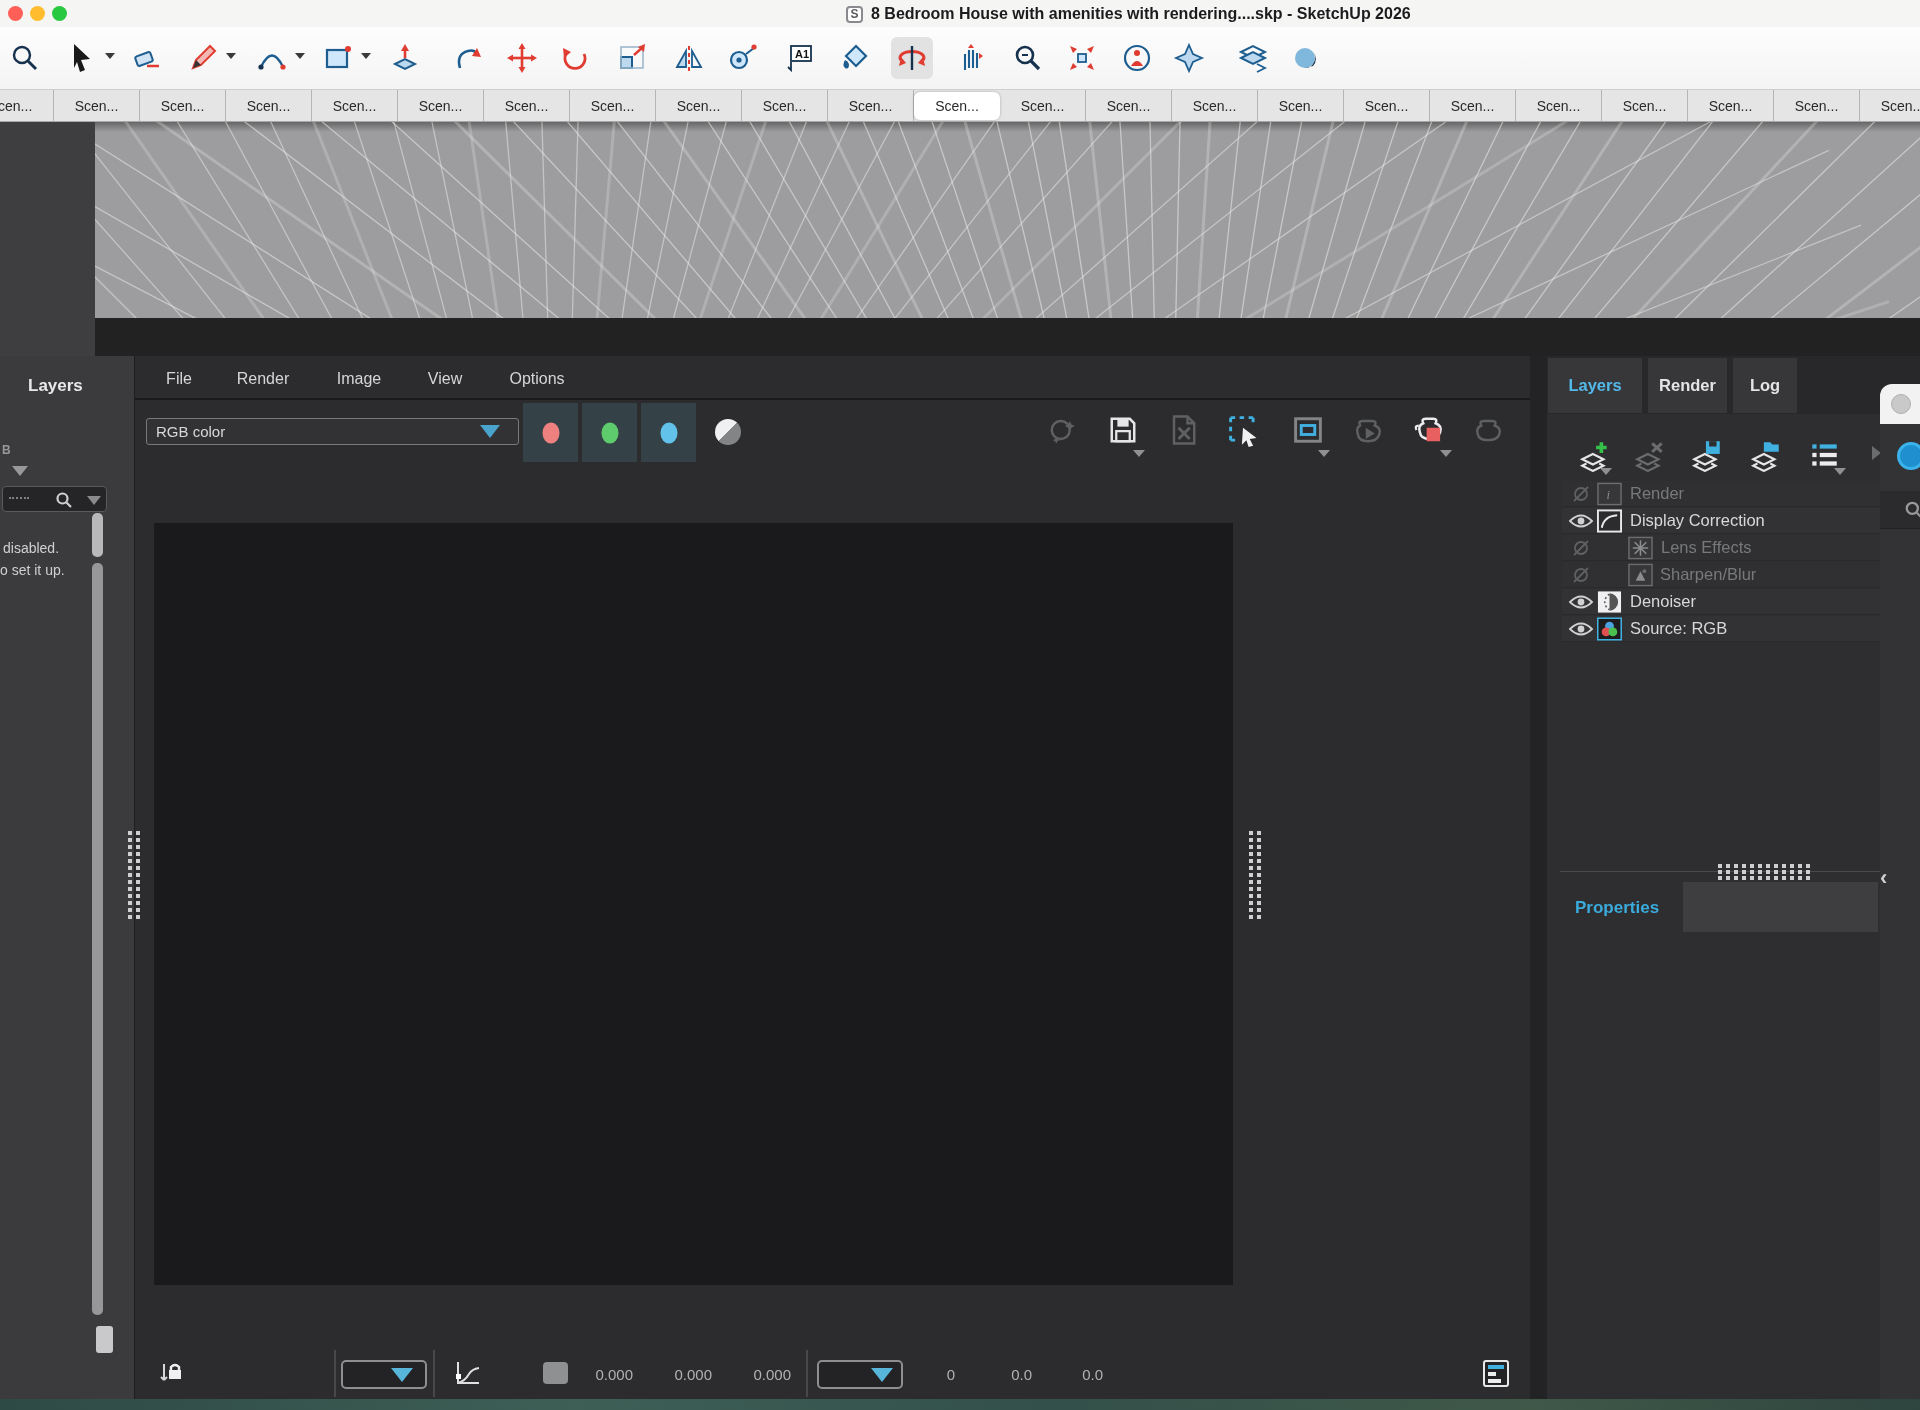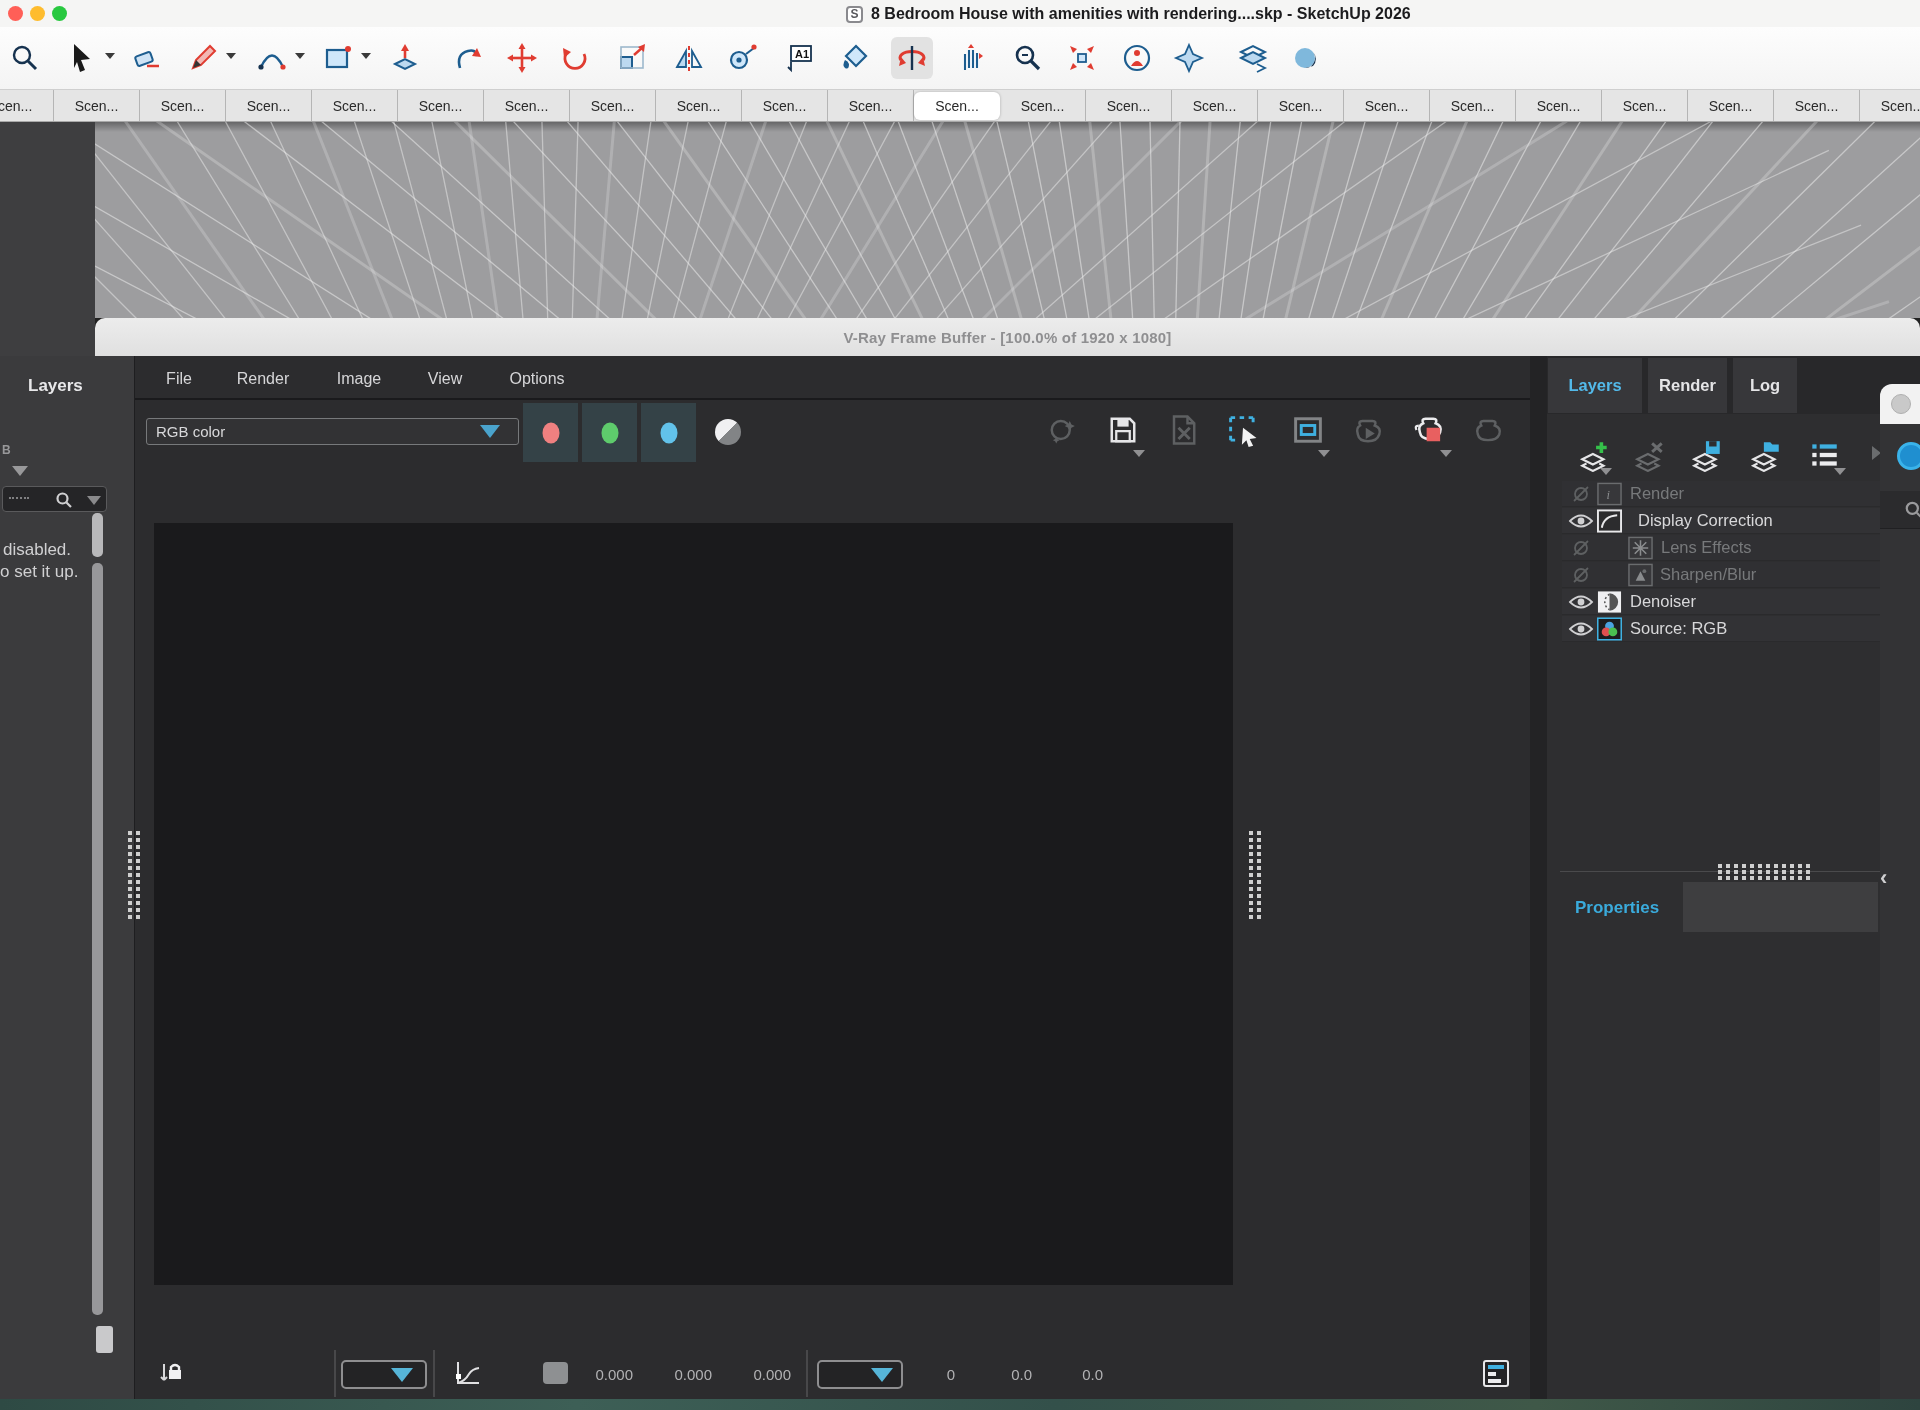--- a/index.html
+++ b/index.html
@@ -78,21 +78,21 @@
   .lr-label { font-size:16.5px; color:#d8d8da; }
   .layer-row.disabled .lr-label { color:#77797b; }
   .type-icon { position:absolute; width:25px; height:24px; }
   .props-label { left:1575px; top:898px; color:#3aabdc; font-size:17px; font-weight:bold; }
   .props-box { left:1683px; top:882px; width:195px; height:50px; background:#3e3e40; }
   .lp-hline { left:1560px; top:871px; width:320px; height:1px; background:#4a4a4c; }
 
   
   .filters-title { left:28px; top:376px; color:#e8e8ea; font-size:17px; font-weight:bold; }
   .f-search { left:2px; top:486px; width:105px; height:26px; background:#252527; border:1px solid #5a5a5c; border-radius:4px; }
-  .f-note { position:absolute; color:#d0d0d2; font-size:17px; }
+  .f-note { position:absolute; color:#d0d0d2; font-size:14px; }
   .f-scroll1 { left:92px; top:513px; width:11px; height:44px; background:#b8b8ba; border-radius:5px; }
   .f-scroll2 { left:92px; top:563px; width:11px; height:752px; background:#97979a; border-radius:5px; }
 
   
   .rw-title { left:1880px; top:384px; width:40px; height:40px; background:#f2f2f2; border-radius:12px 0 0 0; }
   .rw-circle { left:1891px; top:394px; width:20px; height:20px; border-radius:50%; background:#c9c9c9; border:1px solid #b0b0b0; }
   .rw-body { left:1880px; top:424px; width:40px; height:975px; background:#333335; }
   .rw-search { left:1880px; top:491px; width:40px; height:38px; background:#2b2b2d; border-bottom:1px solid #202022; }
   .rw-chevron { left:1880px; top:866px; width:20px; height:24px; color:#d0d0d2; font-size:22px; font-weight:bold; display:flex; align-items:center; }
 
@@ -404,23 +404,20 @@
         <line x1="1165" y1="700" x2="2279.1934753789046" y2="-147.68679323384413" stroke="rgba(235,235,235,0.275)" stroke-width="3"></line>
         <line x1="1165" y1="700" x2="2314.4510005762363" y2="-99.22612399388538" stroke="rgba(235,235,235,0.55)" stroke-width="1.3"></line>
         <line x1="1165" y1="700" x2="2347.6022567784107" y2="-49.30094238737627" stroke="rgba(235,235,235,0.55)" stroke-width="1.3"></line>
         <line x1="1165" y1="700" x2="2378.586497191478" y2="1.9972680321957341" stroke="rgba(235,235,235,0.55)" stroke-width="1.3"></line>
         <line x1="1165" y1="700" x2="2407.3469458894615" y2="54.5745077554443" stroke="rgba(235,235,235,0.275)" stroke-width="3"></line>
         <line x1="1165" y1="700" x2="2433.8309018513096" y2="108.33443356301996" stroke="rgba(235,235,235,0.55)" stroke-width="1.3"></line>
       </svg>
     </div>
   <div class="abs dark-col"></div>
 
-  <div class="abs vray-titlebar">
-    <span>V-Ray Frame Buffer - [100.0% of 1920 x 1080]</span>
-  </div>
   <div class="abs vray-body"></div>
   <div class="abs filters-win"></div>
 
   <div id="vrayMenus">
       <div class="abs vray-menu" style="left: 179px; transform: translateX(-50%);">File</div>
       <div class="abs vray-menu" style="left: 263px; transform: translateX(-50%);">Render</div>
       <div class="abs vray-menu" style="left: 359px; transform: translateX(-50%);">Image</div>
       <div class="abs vray-menu" style="left: 445px; transform: translateX(-50%);">View</div>
       <div class="abs vray-menu" style="left: 537px; transform: translateX(-50%);">Options</div>
     </div>
@@ -660,21 +657,21 @@
       </div>
       <div class="layer-row" style="top: 508px;">
         <div style="position: absolute; left: 6px; top: 4px; width: 26px; height: 18px;"><svg width="26" height="18" viewBox="0 0 26 18">
             <path d="M2 9 Q13 -2 24 9 Q13 20 2 9 Z" fill="none" stroke="#d0d0d2" stroke-width="1.8"></path>
             <circle cx="13" cy="9" r="3.4" fill="#d0d0d2"></circle>
           </svg></div>
         <div class="type-icon" style="left: 35px; top: 1px;"><svg viewBox="0 0 26 24" width="25" height="24">
             <rect x="1" y="1" width="24" height="22" fill="#2c2c2e" stroke="#e8e8ea" stroke-width="2"></rect>
             <path d="M5 19 Q7 7 21 6" fill="none" stroke="#e8e8ea" stroke-width="2"></path>
           </svg></div>
-        <div class="lr-label" style="position: absolute; left: 76px; top: 3px;">Display Correction</div>
+        <div class="lr-label" style="position: absolute; left: 68px; top: 3px;">Display Correction</div>
       </div>
       <div class="layer-row disabled" style="top: 535px;">
         <div style="position: absolute; left: 6px; top: 4px; width: 26px; height: 18px;"><svg width="26" height="18" viewBox="0 0 26 18">
             <circle cx="13" cy="9" r="6" fill="none" stroke="#5e6062" stroke-width="1.8"></circle>
             <line x1="6" y1="16" x2="20" y2="2" stroke="#5e6062" stroke-width="1.8"></line>
           </svg></div>
         <div class="type-icon" style="left: 66px; top: 1px;"><svg viewBox="0 0 26 24" width="25" height="24">
             <rect x="1" y="1" width="24" height="22" fill="#37373a" stroke="#6a6c6e" stroke-width="1.5"></rect>
             <path d="M13 4 V20 M5 12 H21 M7 6 L19 18 M19 6 L7 18" stroke="#8a8c8e" stroke-width="1.6"></path>
           </svg></div>

